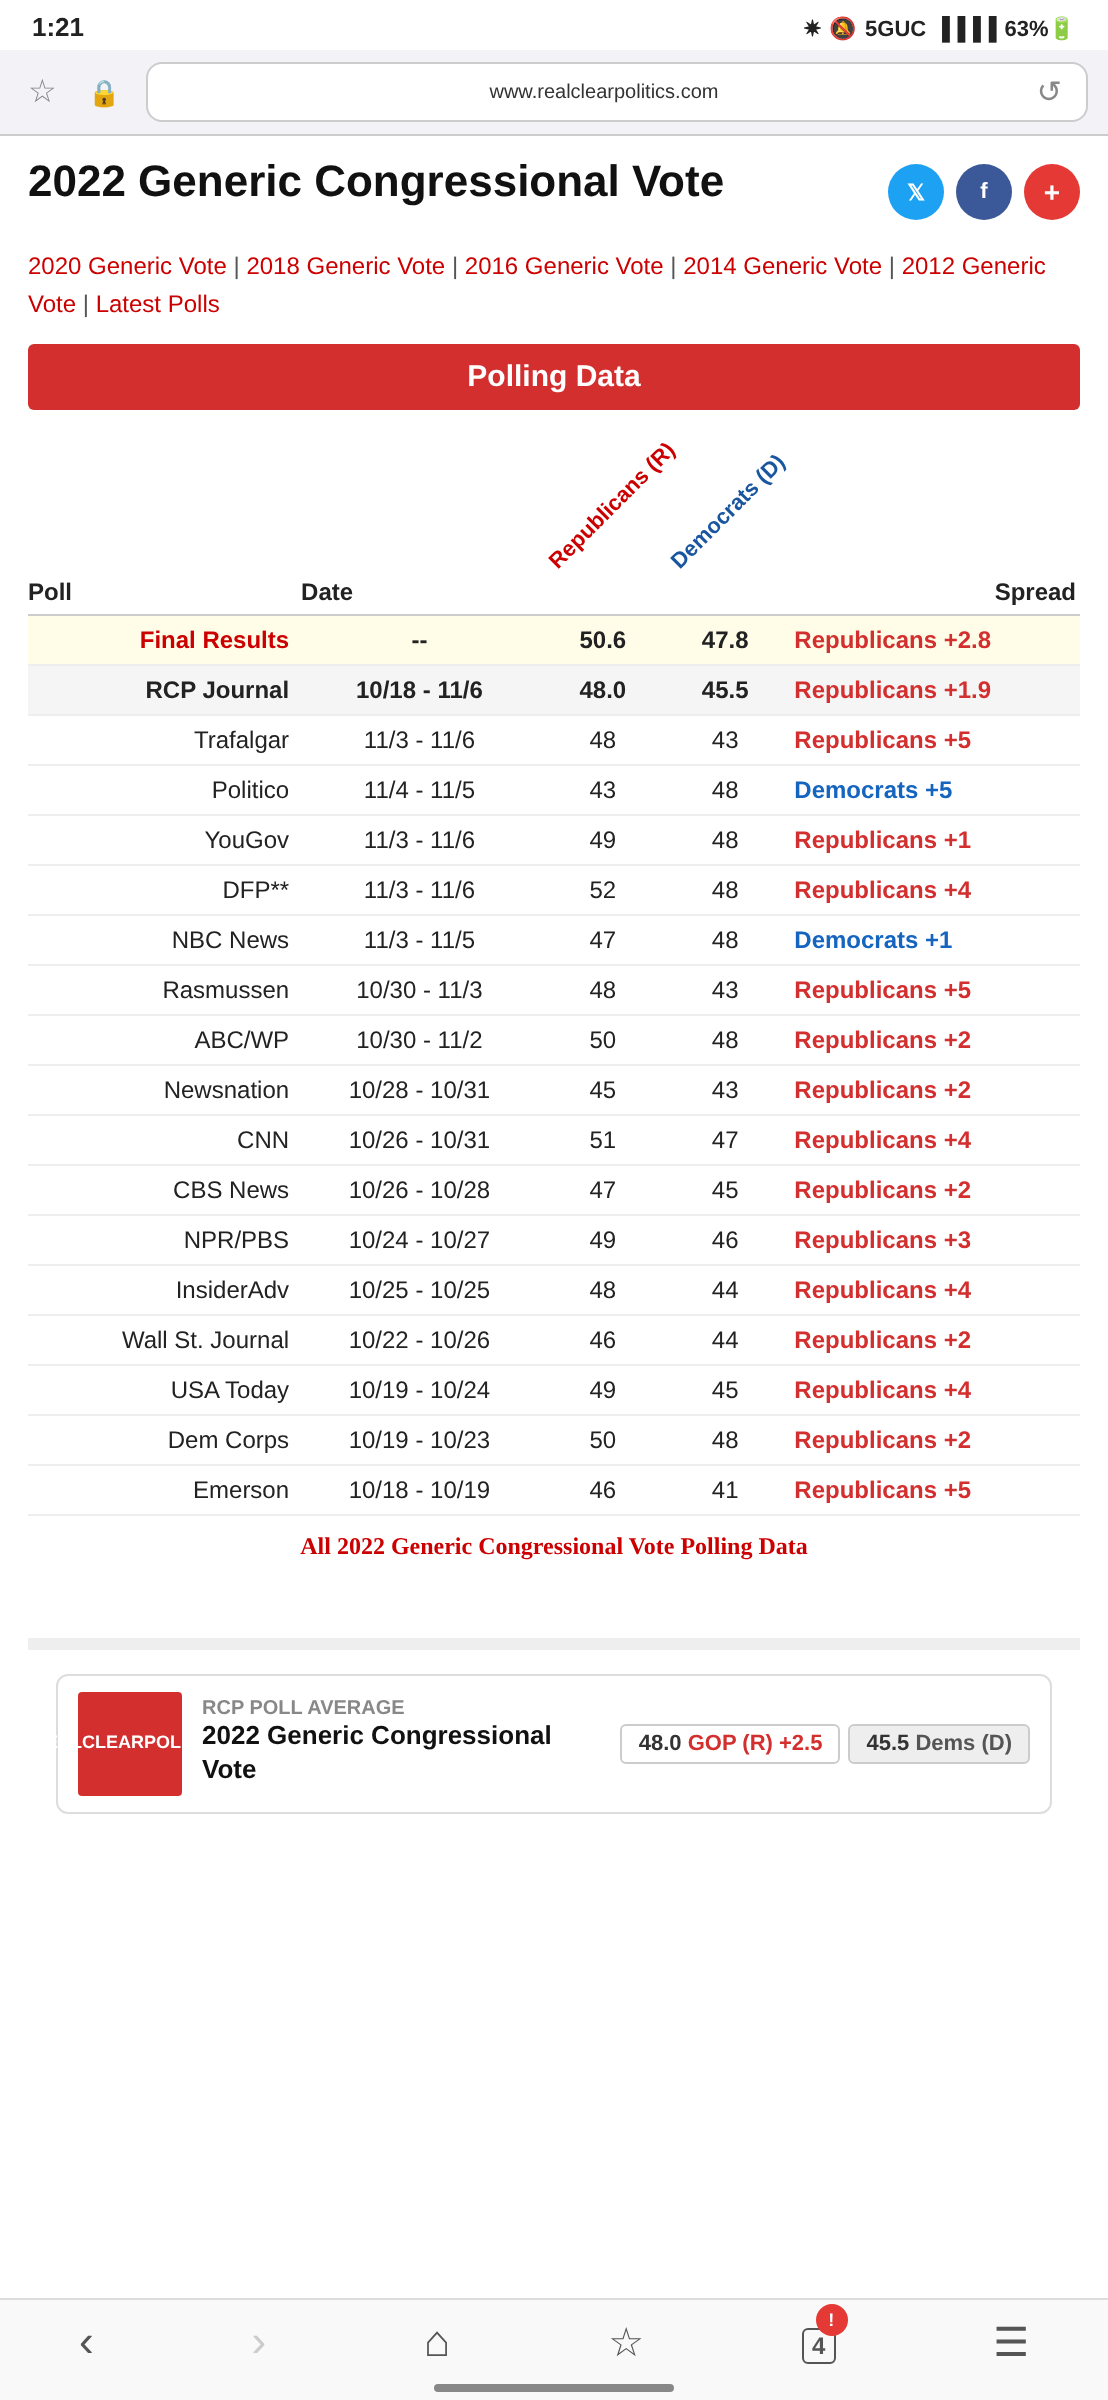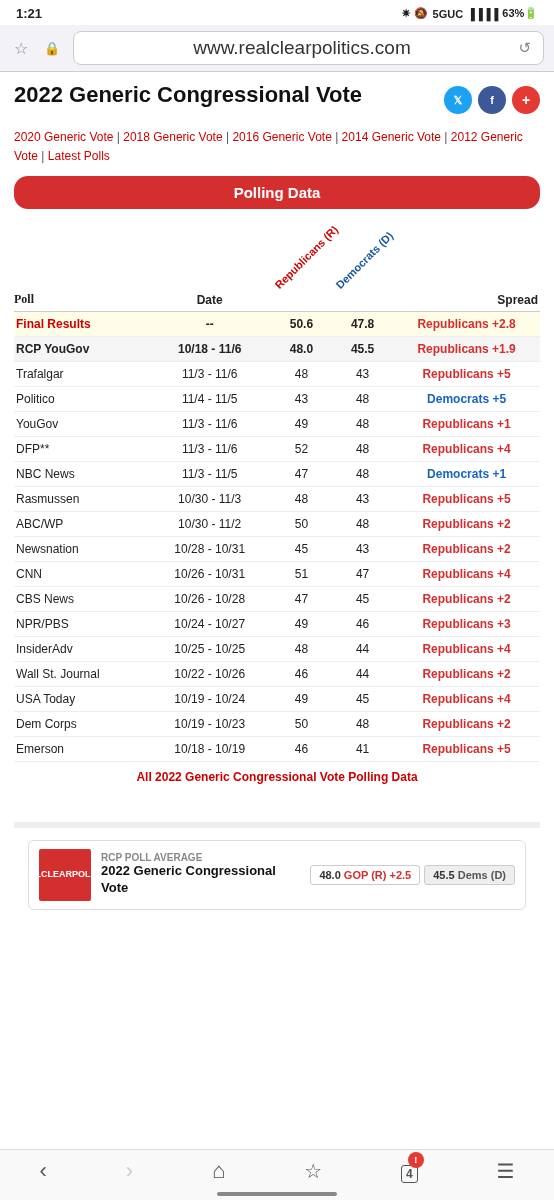--- a/index.html
+++ b/index.html
@@ -11,21 +11,21 @@
       min-height: 1200px;
       font-size: 13px;
       color: #222;
     }
 
     
     .status-bar {
       background: #fff;
       display: flex;
       justify-content: space-between;
-      align-items: center;
+      align-items: flex-end;
       padding: 6px 16px 4px;
       font-size: 13px;
       font-weight: 600;
     }
     .status-right {
       display: flex;
       align-items: center;
       gap: 4px;
       font-size: 11px;
     }
@@ -55,21 +55,21 @@
       border: 1px solid #ccc;
       border-radius: 8px;
       padding: 5px 12px;
       font-size: 13px;
       color: #333;
       text-align: center;
       display: flex;
       align-items: center;
       justify-content: space-between;
     }
-    .address-text { flex: 1; text-align: center; font-size: 19px; color: #333; }
+    .address-text { flex: 1; text-align: center; font-size: 10px; color: #333; }
     .reload-btn { background: none; border: none; color: #888; font-size: 15px; cursor: pointer; }
 
     
     .page-content {
       background: #fff;
       padding: 10px 14px;
     }
 
     
     .page-title {
@@ -114,21 +114,21 @@
 
     
     .polling-header {
       background: #d32f2f;
       color: #fff;
       text-align: center;
       padding: 8px;
       font-size: 15px;
       font-weight: 700;
       margin-bottom: 12px;
-      border-radius: 14px;
+      border-radius: 3px;
     }
 
     
     .poll-table {
       width: 100%;
       border-collapse: collapse;
       font-size: 12px;
     }
 
     
@@ -156,32 +156,32 @@
       white-space: nowrap;
       font-size: 11px;
       font-weight: 600;
       position: absolute;
       bottom: 20px;
       left: 10px;
     }
     .diag-label.rep { color: #c00; }
     .diag-label.dem { color: #1a56a0; }
 
-    .poll-table th.poll-col { text-align: left; padding: 4px 4px 4px 0; width: 110px; font-family: Liberation Serif, serif; }
-    .poll-table th.date-col { text-align: center; width: 100px; }
+    .poll-table th.poll-col { text-align: left; padding: 4px 4px 4px 0; width: 110px; }
+    .poll-table th.date-col { text-align: left; width: 100px; }
     .poll-table th.spread-col { text-align: right; width: 120px; }
     .poll-table th.num-col { text-align: center; width: 50px; }
 
     .poll-table td {
       padding: 5px 4px;
       border-bottom: 1px solid #eee;
       text-align: center;
     }
-    .poll-table td.poll-name { text-align: left; padding-left: 2px; }
-    .poll-table td.spread-val { text-align: center; padding-right: 4px; }
+    .poll-table td.poll-name { text-align: right; padding-left: 2px; }
+    .poll-table td.spread-val { text-align: left; padding-right: 4px; }
 
     .row-final {
       background: #fffde7;
     }
     .row-final td { font-weight: 700; }
     .row-avg {
       background: #f5f5f5;
     }
     .row-avg td { font-weight: 600; }
 
@@ -381,21 +381,21 @@
       </thead>
       <tbody id="table-body">
       <tr class="row-final">
     <td class="poll-name" style="color:#c00;font-weight:700;">Final Results</td>
     <td>--</td>
     <td>50.6</td>
     <td>47.8</td>
     <td class="spread-val rep-color">Republicans +2.8</td>
   </tr>
           <tr class="row-avg">
-    <td class="poll-name">RCP YouGov</td>
+    <td class="poll-name">RCP Journal</td>
     <td>10/18 - 11/6</td>
     <td>48.0</td>
     <td>45.5</td>
     <td class="spread-val rep-color">Republicans +1.9</td>
   </tr>
           <tr>
     <td class="poll-name">Trafalgar</td>
     <td>11/3 - 11/6</td>
     <td>48</td>
     <td>43</td>
@@ -503,21 +503,21 @@
     <td class="poll-name">Emerson</td>
     <td>10/18 - 10/19</td>
     <td>46</td>
     <td>41</td>
     <td class="spread-val rep-color">Republicans +5</td>
   </tr>
         </tbody>
     </table>
 
     <div class="all-data-link">
-      <a style="color:#c00;text-decoration:none;">All 2022 Generic Congressional Vote Polling Data</a>
+      <a style="color:#c00;text-decoration:none;font-family:Liberation Serif, serif;">All 2022 Generic Congressional Vote Polling Data</a>
     </div>
 
     <div style="height:20px;"></div>
 
     <div class="bottom-section">
       <div class="rcp-card">
         <div class="rcp-logo">
           <span>REAL</span>
             <br>
           <span>CLEAR</span>

